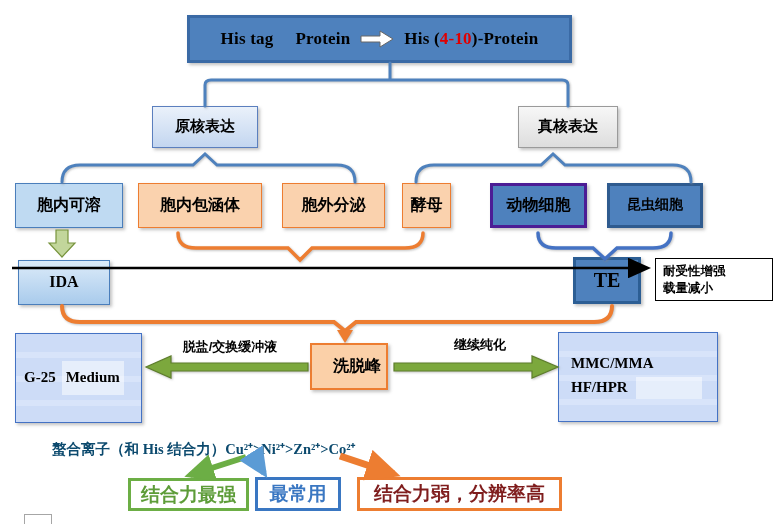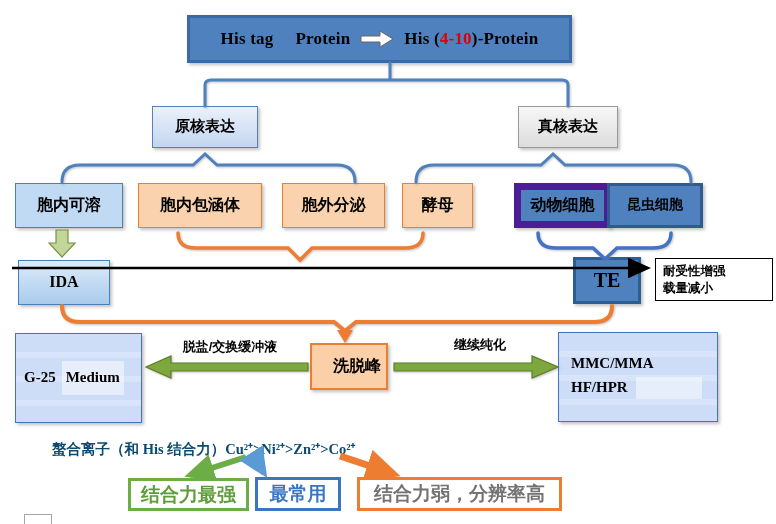--- a/index.html
+++ b/index.html
@@ -25,22 +25,22 @@
   
   .prok{left:152px;top:106px;width:106px;height:42px;
     background:linear-gradient(#eaf1fa,#c3d6f0);border:1.5px solid #5B7FBE;font-size:15px;}
   .euk{left:518px;top:106px;width:100px;height:42px;
     background:linear-gradient(#f7f7f7,#dddddd);border:1.5px solid #9a9a9a;font-size:15px;}
   
   .soluble{left:15px;top:183px;width:108px;height:45px;background:#BFDAF2;border:1.5px solid #4A7EBB;font-size:16px;}
   .peach{background:#FAD2AE;border:1.5px solid #ED7D31;font-size:16px;}
   .inclusion{left:138px;top:183px;width:124px;height:45px;}
   .secretion{left:282px;top:183px;width:103px;height:45px;}
-  .yeast{left:402px;top:183px;width:71px;height:45px;}
-  .animal{left:514px;top:183px;width:97px;height:45px;background:#4E81BD;border:7px solid #4c1d95;font-size:16px;}
+  .yeast{left:402px;top:183px;width:49px;height:45px;}
+  .animal{left:490px;top:183px;width:97px;height:45px;background:#4E81BD;border:3px solid #4c1d95;font-size:16px;}
   .insect{left:607px;top:183px;width:96px;height:45px;background:#4E81BD;border:3px solid #2F5B8F;font-size:14px;}
   
   .ida{left:18px;top:260px;width:92px;height:45px;
     background:linear-gradient(#dcebf9,#a9cbec);border:1.5px solid #4A7EBB;font-size:16px;}
   .imac{left:267px;top:262px;width:78px;height:42px;background:#FAC49B;border:1.5px solid #E3722B;font-size:15px;}
   .te{left:573px;top:257px;width:68px;height:47px;background:#4E81BD;border:3px solid #2C5E94;font-size:20px;}
   .note{left:655px;top:258px;width:118px;height:43px;background:#fff;border:1.5px solid #000;
     font-size:12.5px;flex-direction:column;align-items:flex-start;padding-left:7px;justify-content:center;gap:3px;
     font-family:"Liberation Sans", sans-serif;}
   
@@ -59,21 +59,21 @@
     font-family:"Liberation Sans", sans-serif;color:#000;}
   .desalt-label{left:150px;top:338px;width:160px;}
   .continue-label{left:400px;top:336px;width:160px;}
   
   .chelate{position:absolute;left:52px;top:438px;width:480px;font-size:14.5px;font-weight:bold;color:#0c4a6e;}
   
   .legend{position:absolute;box-sizing:border-box;background:#fff;display:flex;align-items:center;justify-content:center;
     font-weight:bold;font-size:19px;font-family:"Liberation Sans", sans-serif;}
   .legend1{left:128px;top:478px;width:121px;height:33px;border:3px solid #6CAE45;color:#5d9c38;}
   .legend2{left:255px;top:477px;width:86px;height:34px;border:3px solid #3A77C2;color:#3A77C2;}
-  .legend3{left:357px;top:477px;width:205px;height:34px;border:3px solid #ED7D31;color:#737373;}
+  .legend3{left:357px;top:477px;width:205px;height:34px;border:3px solid #ED7D31;color:#7f1d1d;}
   .partial-box{position:absolute;left:24px;top:514px;width:26px;height:14px;background:#fff;border:1.5px solid #a6a6a6;}
   svg.overlay{position:absolute;left:0;top:0;pointer-events:none;z-index:10;}
   .connector-shadow{filter:drop-shadow(1.5px 1.5px 1px rgba(130,130,130,.5));}
 </style>
 </head>
 <body>
 
 <div id="stage">
 
   <div class="box title-box shadow">

